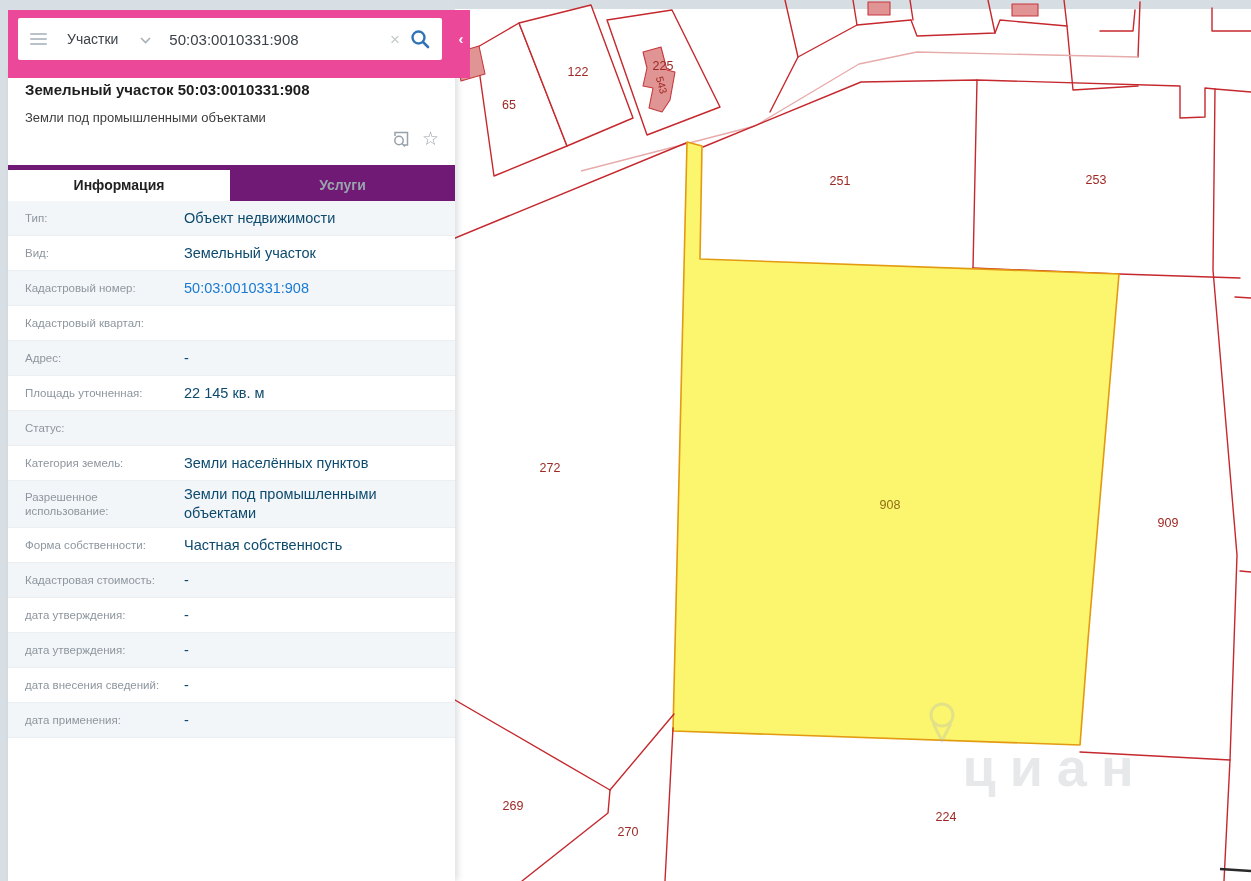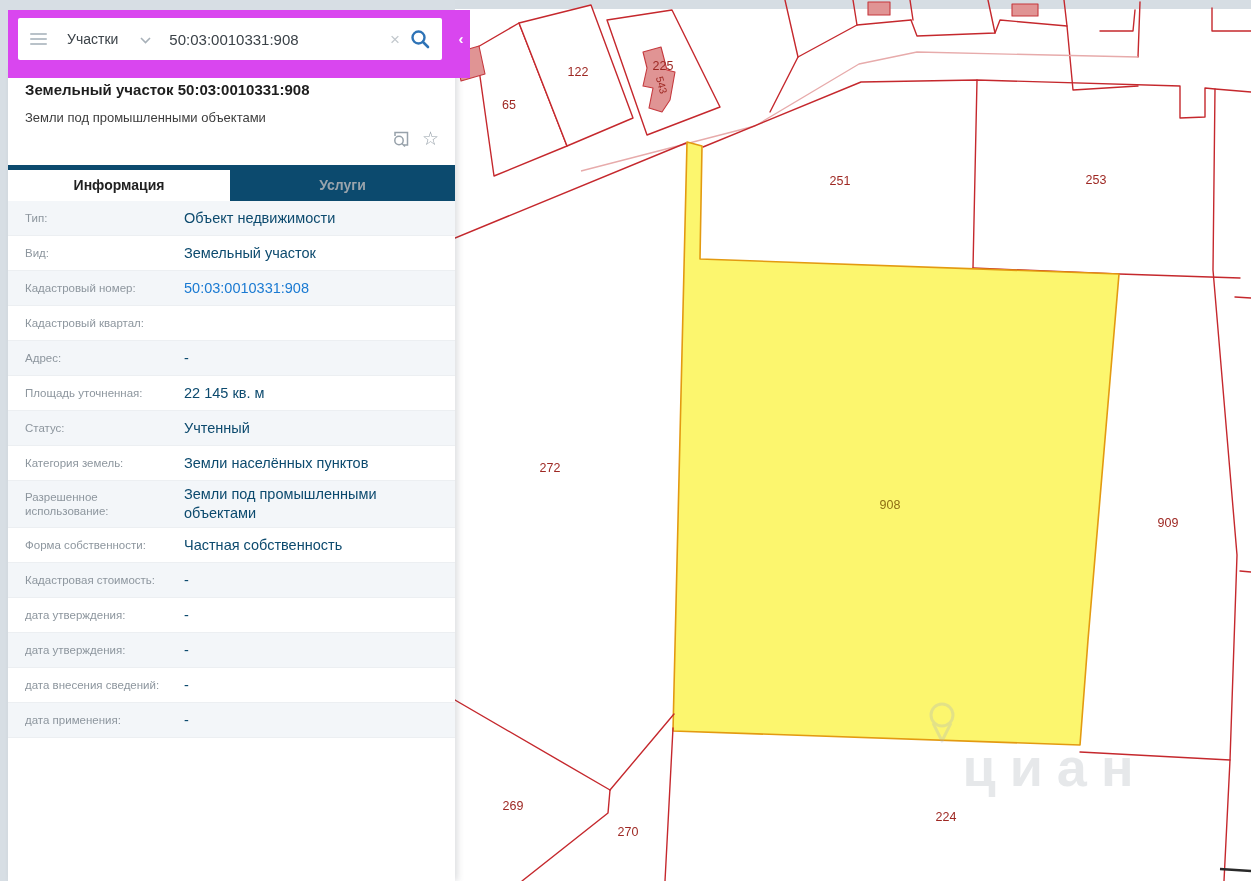--- a/index.html
+++ b/index.html
@@ -13,21 +13,21 @@
   .map{position:absolute;left:455px;top:0;width:796px;height:881px;background:#ffffff;}
   .map svg{position:absolute;left:0;top:0;}
   .bline{fill:none;stroke:#c5282d;stroke-width:1.4;stroke-linejoin:round;stroke-linecap:round;}
   .bline-light{fill:none;stroke:#e7abab;stroke-width:1.3;stroke-linejoin:round;}
   .parcel-white{fill:#ffffff;stroke:#c5282d;stroke-width:1.4;stroke-linejoin:round;}
   .bld{fill:#e09494;stroke:#c5383d;stroke-width:1.1;stroke-linejoin:round;}
   .hl{fill:#fcf66e;stroke:#e39a11;stroke-width:1.6;stroke-linejoin:round;}
   .wm{opacity:0.32;}
   .tick-dark{stroke:#2a2a2a;stroke-width:2.4;}
   
-  .searchwrap{position:absolute;left:8px;top:10px;width:462px;height:68px;background:#d946ef;z-index:6;}
+  .searchwrap{position:absolute;left:8px;top:10px;width:462px;height:68px;background:#ec4899;z-index:6;}
   .searchbox{position:absolute;left:10px;top:8px;width:424px;height:42px;background:#fff;border-radius:2px;
     display:flex;align-items:center;padding:0 12px;box-sizing:border-box;gap:0;}
   .hamburger{width:17px;display:flex;flex-direction:column;gap:3px;margin-right:20px;cursor:pointer;}
   .hamburger span{display:block;height:2px;background:#b9c2c9;border-radius:1px;}
   .cat-label{font-size:14px;color:#3b4248;margin-right:22px;cursor:pointer;}
   .chev-down{margin-right:18px;display:inline-block;}
   .query{flex:1;font-size:15px;color:#3b4248;white-space:nowrap;overflow:hidden;border:none;outline:none;
     font-family:"Liberation Sans",sans-serif;background:transparent;}
   .clear-x{font-size:17px;color:#c2c8cd;margin:0 10px 0 6px;cursor:pointer;line-height:1;}
   .mag{cursor:pointer;display:flex;}
@@ -36,21 +36,21 @@
   
   .sidebar{position:absolute;left:8px;top:68px;width:447px;bottom:0;background:#ffffff;z-index:5;
     box-shadow:3px 0 6px rgba(60,70,80,.16);}
   .p-title{position:absolute;top:13px;left:17px;right:14px;font-size:15px;font-weight:bold;color:#1d1d1d;}
   .p-sub{position:absolute;top:42px;left:17px;font-size:13px;color:#3d3d3d;}
   .p-links{position:absolute;top:66px;left:17px;display:flex;gap:24px;margin-top:46px;}
   .p-links a{font-size:13px;color:#1a7ad2;text-decoration:none;cursor:pointer;}
   .hdr-icons{position:absolute;top:61px;right:16px;display:flex;gap:11px;align-items:center;}
   .hdr-icons .ic{cursor:pointer;display:flex;}
   .star{font-size:19px;color:#97a1aa;line-height:20px;cursor:pointer;}
-  .tabs{position:absolute;top:97px;left:0;right:0;height:36px;background:#0c4a6e;display:flex;padding-top:5px;box-sizing:border-box;}
+  .tabs{position:absolute;top:97px;left:0;right:0;height:36px;background:#701a75;display:flex;padding-top:5px;box-sizing:border-box;}
   .tab{text-align:center;font-size:14px;font-weight:bold;line-height:30px;cursor:pointer;}
   .tab.active{width:222px;flex:none;background:#ffffff;color:#222;}
   .tab.inactive{flex:1;color:#9aa4ac;}
   .rows{position:absolute;top:133px;left:0;right:0;}
   .row{display:flex;align-items:center;min-height:35px;box-sizing:border-box;
     border-bottom:1px solid #eceff2;padding:4px 0;background:#fff;}
   .row.alt{background:#f3f6f9;}
   .row-label{width:176px;padding-left:17px;font-size:11.5px;color:#8d969e;box-sizing:border-box;line-height:14px;}
   .row-value{flex:1;font-size:14.5px;color:#0c4a6e;line-height:19px;padding-right:12px;}
   .row-value.link{color:#1a7ad2;cursor:pointer;}
@@ -194,21 +194,20 @@
       <div class="row alt">
       <div class="row-label">Адрес:</div>
       <div class="row-value">-</div>
     </div>
       <div class="row">
       <div class="row-label">Площадь уточненная:</div>
       <div class="row-value">22 145 кв. м</div>
     </div>
       <div class="row alt">
       <div class="row-label">Статус:</div>
-      <div class="row-value">Учтенный</div>
     </div>
       <div class="row">
       <div class="row-label">Категория земель:</div>
       <div class="row-value">Земли населённых пунктов</div>
     </div>
       <div class="row alt">
       <div class="row-label">Разрешенное использование:</div>
       <div class="row-value">Земли под промышленными объектами</div>
     </div>
       <div class="row">

